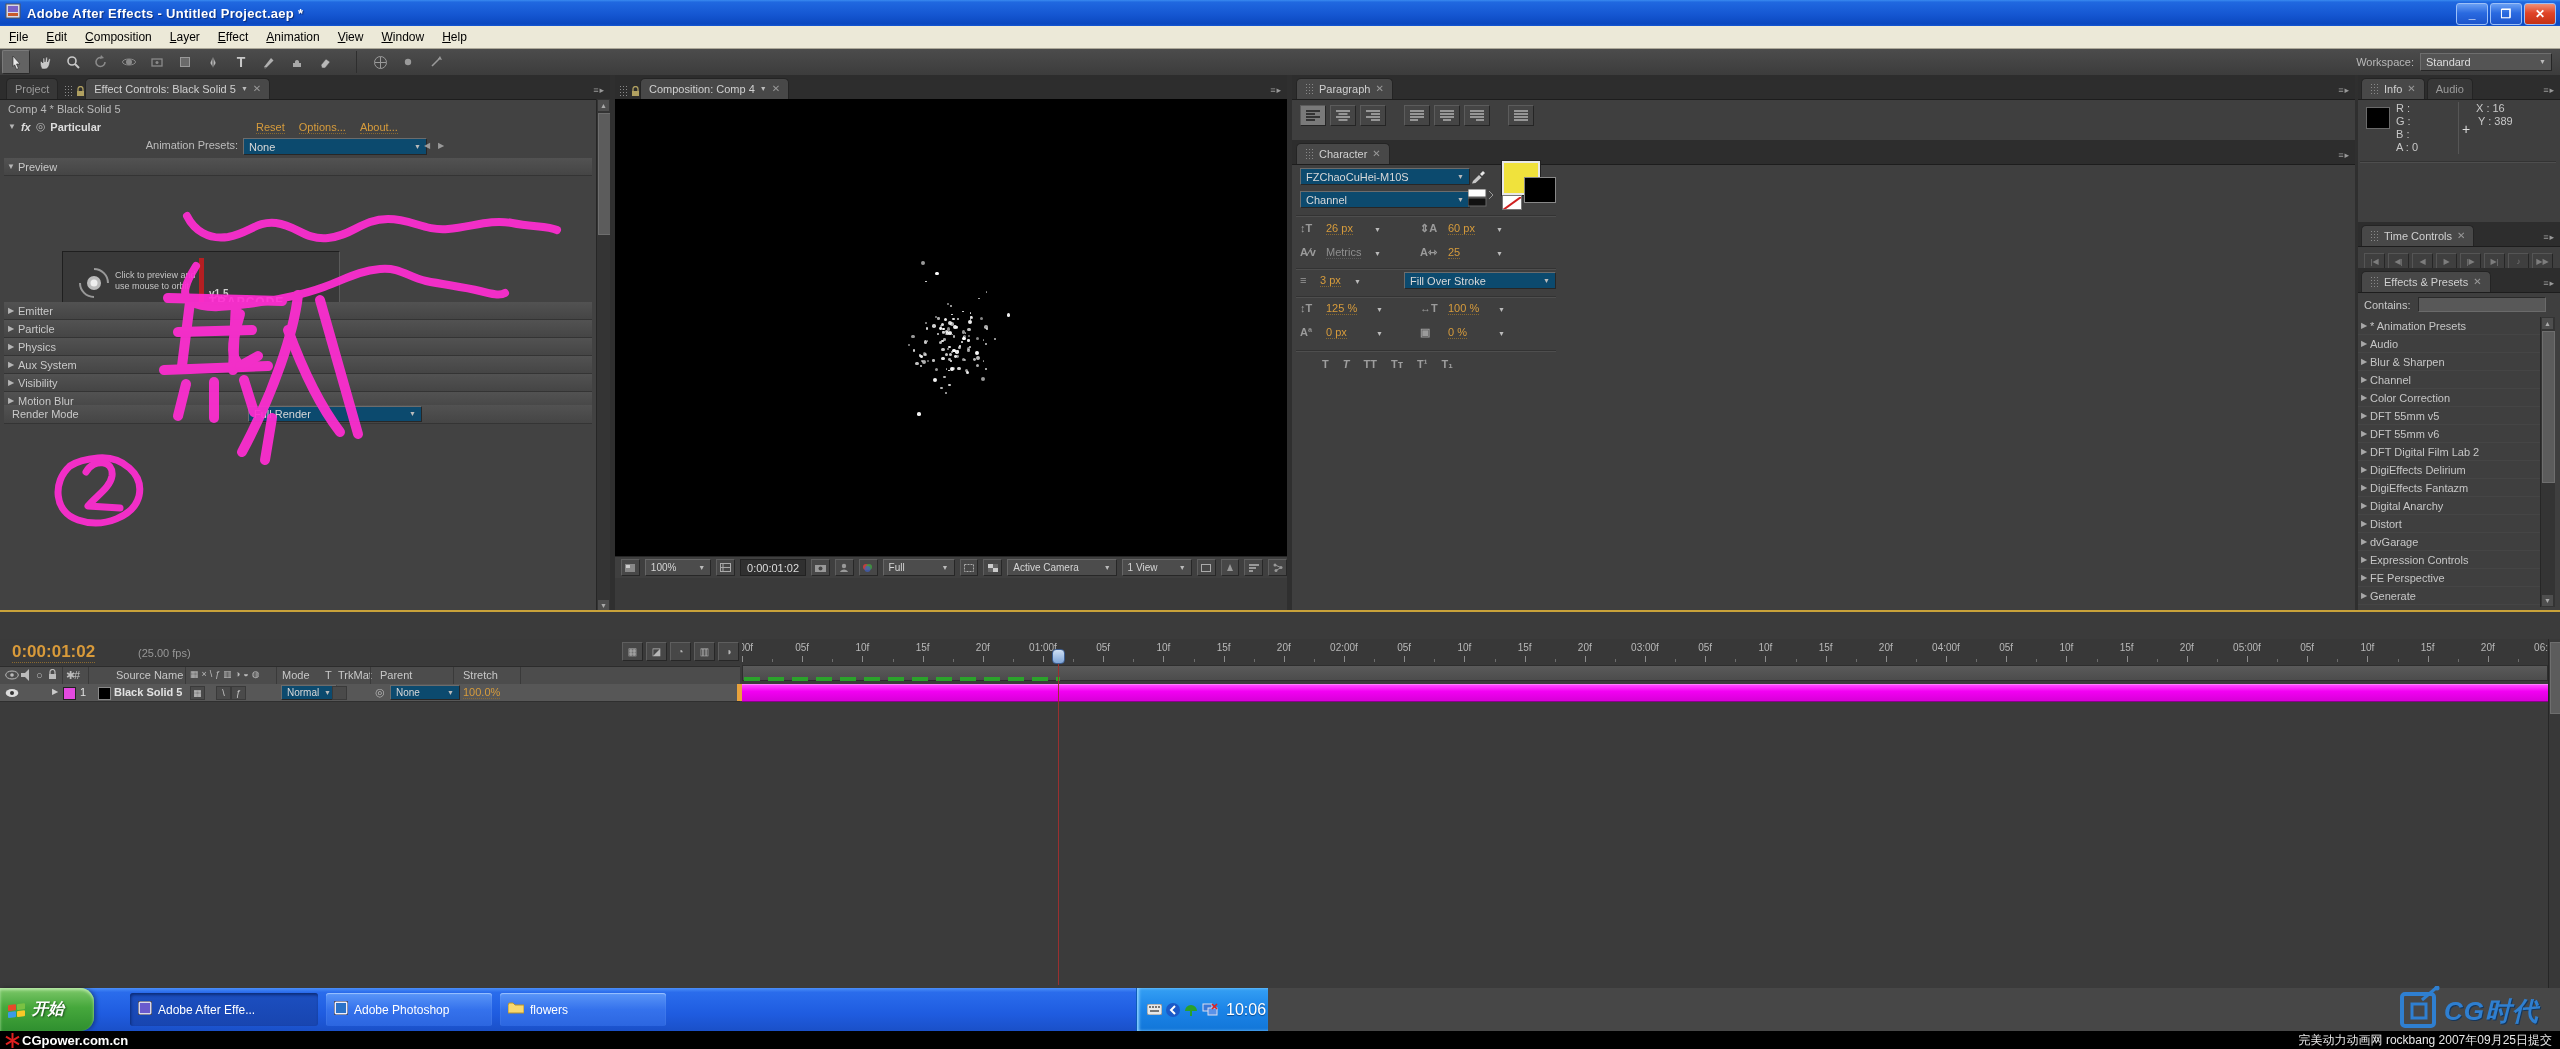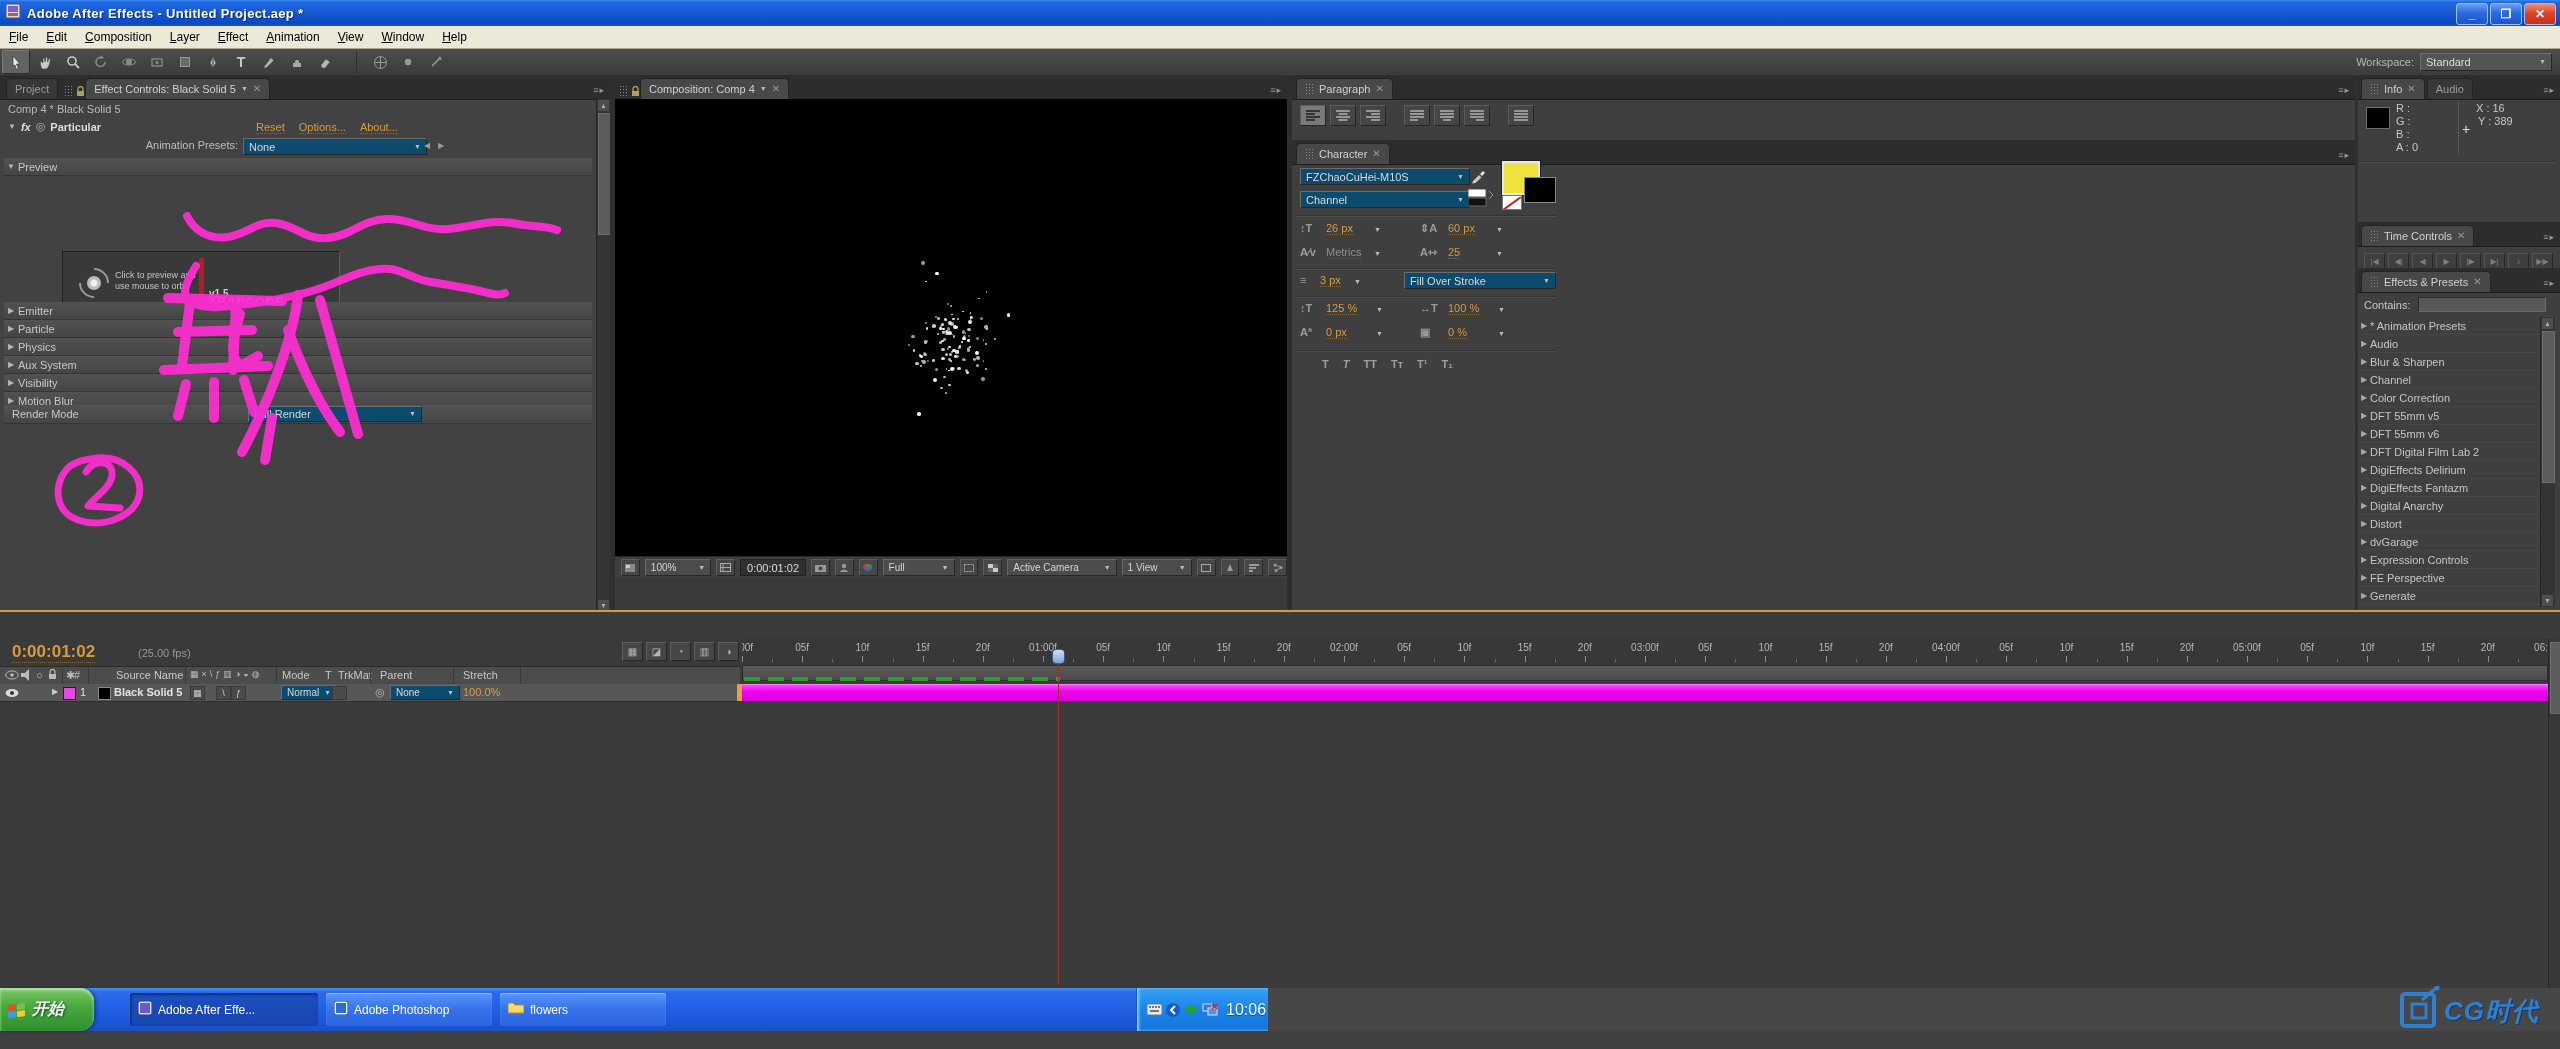--- a/index.html
+++ b/index.html
@@ -1186,20 +1186,31 @@
       <svg width="16" height="13">
           <rect x="1" y="1" width="9" height="7" fill="#3a78d8" stroke="#dde"></rect>
           <rect x="6" y="5" width="9" height="7" fill="#5a92e8" stroke="#dde"></rect>
           <path d="M10 1 L15 6 M15 1 L10 6" stroke="#e02020" stroke-width="1.6"></path>
         </svg>
       <span class="clock">10:06</span>
     </div>
   </div>
   <div class="afterbar"></div>
 
+  <div class="footer">
+    <svg class="abs" style="left:5px;top:2px;" width="15" height="15">
+        <g stroke="#e02020" stroke-width="2">
+          <line x1="7.5" y1="0" x2="7.5" y2="15"></line>
+          <line x1="1" y1="3.7" x2="14" y2="11.3"></line>
+          <line x1="14" y1="3.7" x2="1" y2="11.3"></line>
+        </g>
+      </svg>
+    <span class="site">CGpower.com.cn</span>
+    <span class="credit">完美动力动画网 rockbang 2007年09月25日提交</span>
+  </div>
   <div class="watermark">
     <svg width="44" height="44">
       <rect x="4" y="8" width="32" height="32" rx="3" fill="none" stroke="#2f7fd0" stroke-width="4"></rect>
       <rect x="14" y="18" width="14" height="14" fill="none" stroke="#2f7fd0" stroke-width="3"></rect>
       <line x1="24" y1="14" x2="38" y2="2" stroke="#2f7fd0" stroke-width="3"></line>
         <circle cx="39" cy="2" r="2.5" fill="#2f7fd0"></circle>
     </svg>
     <span class="wm-text">CG时代</span>
   </div>
 

